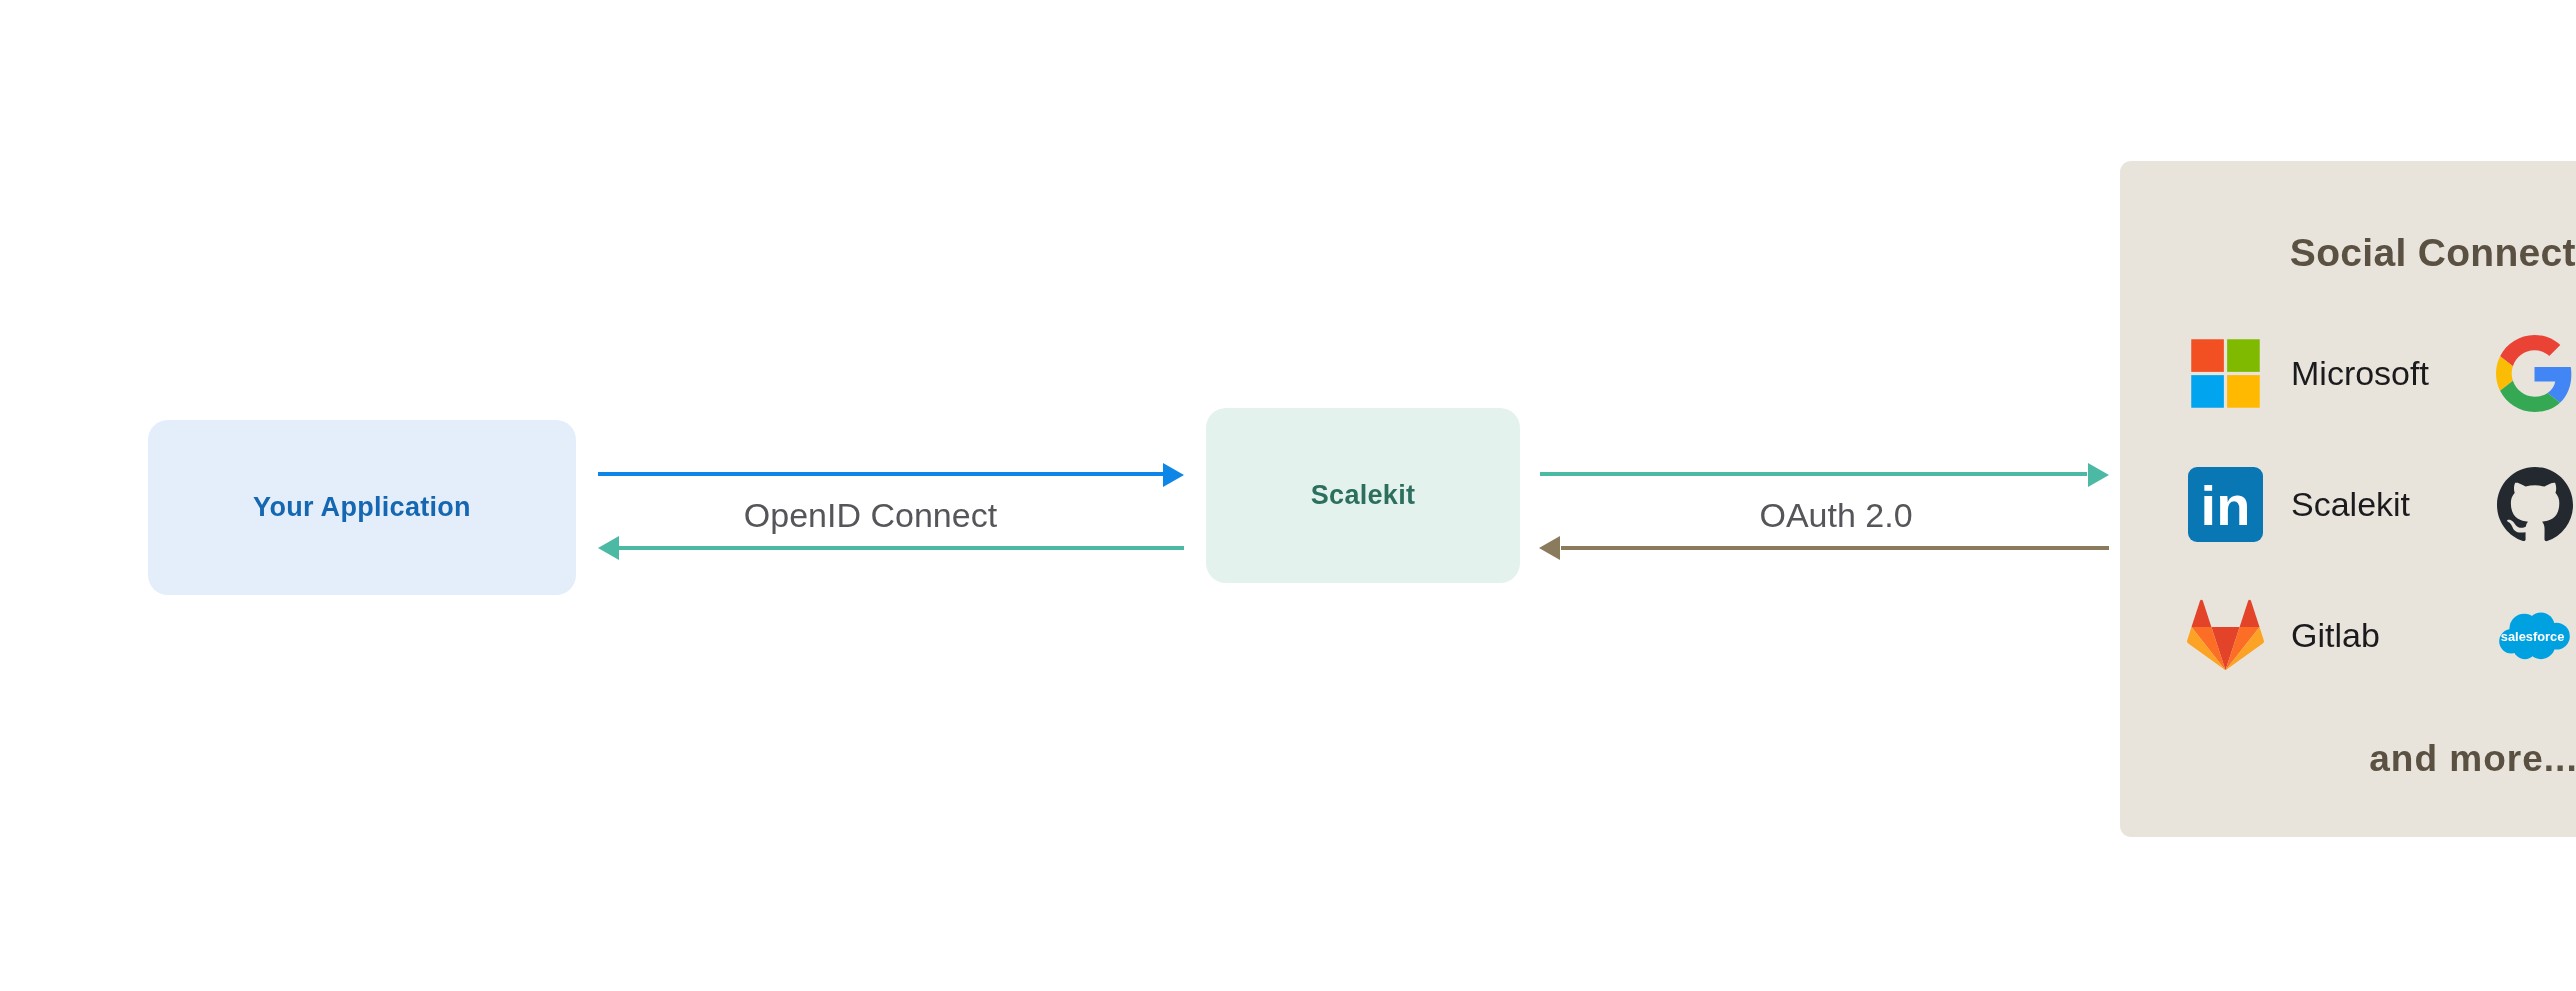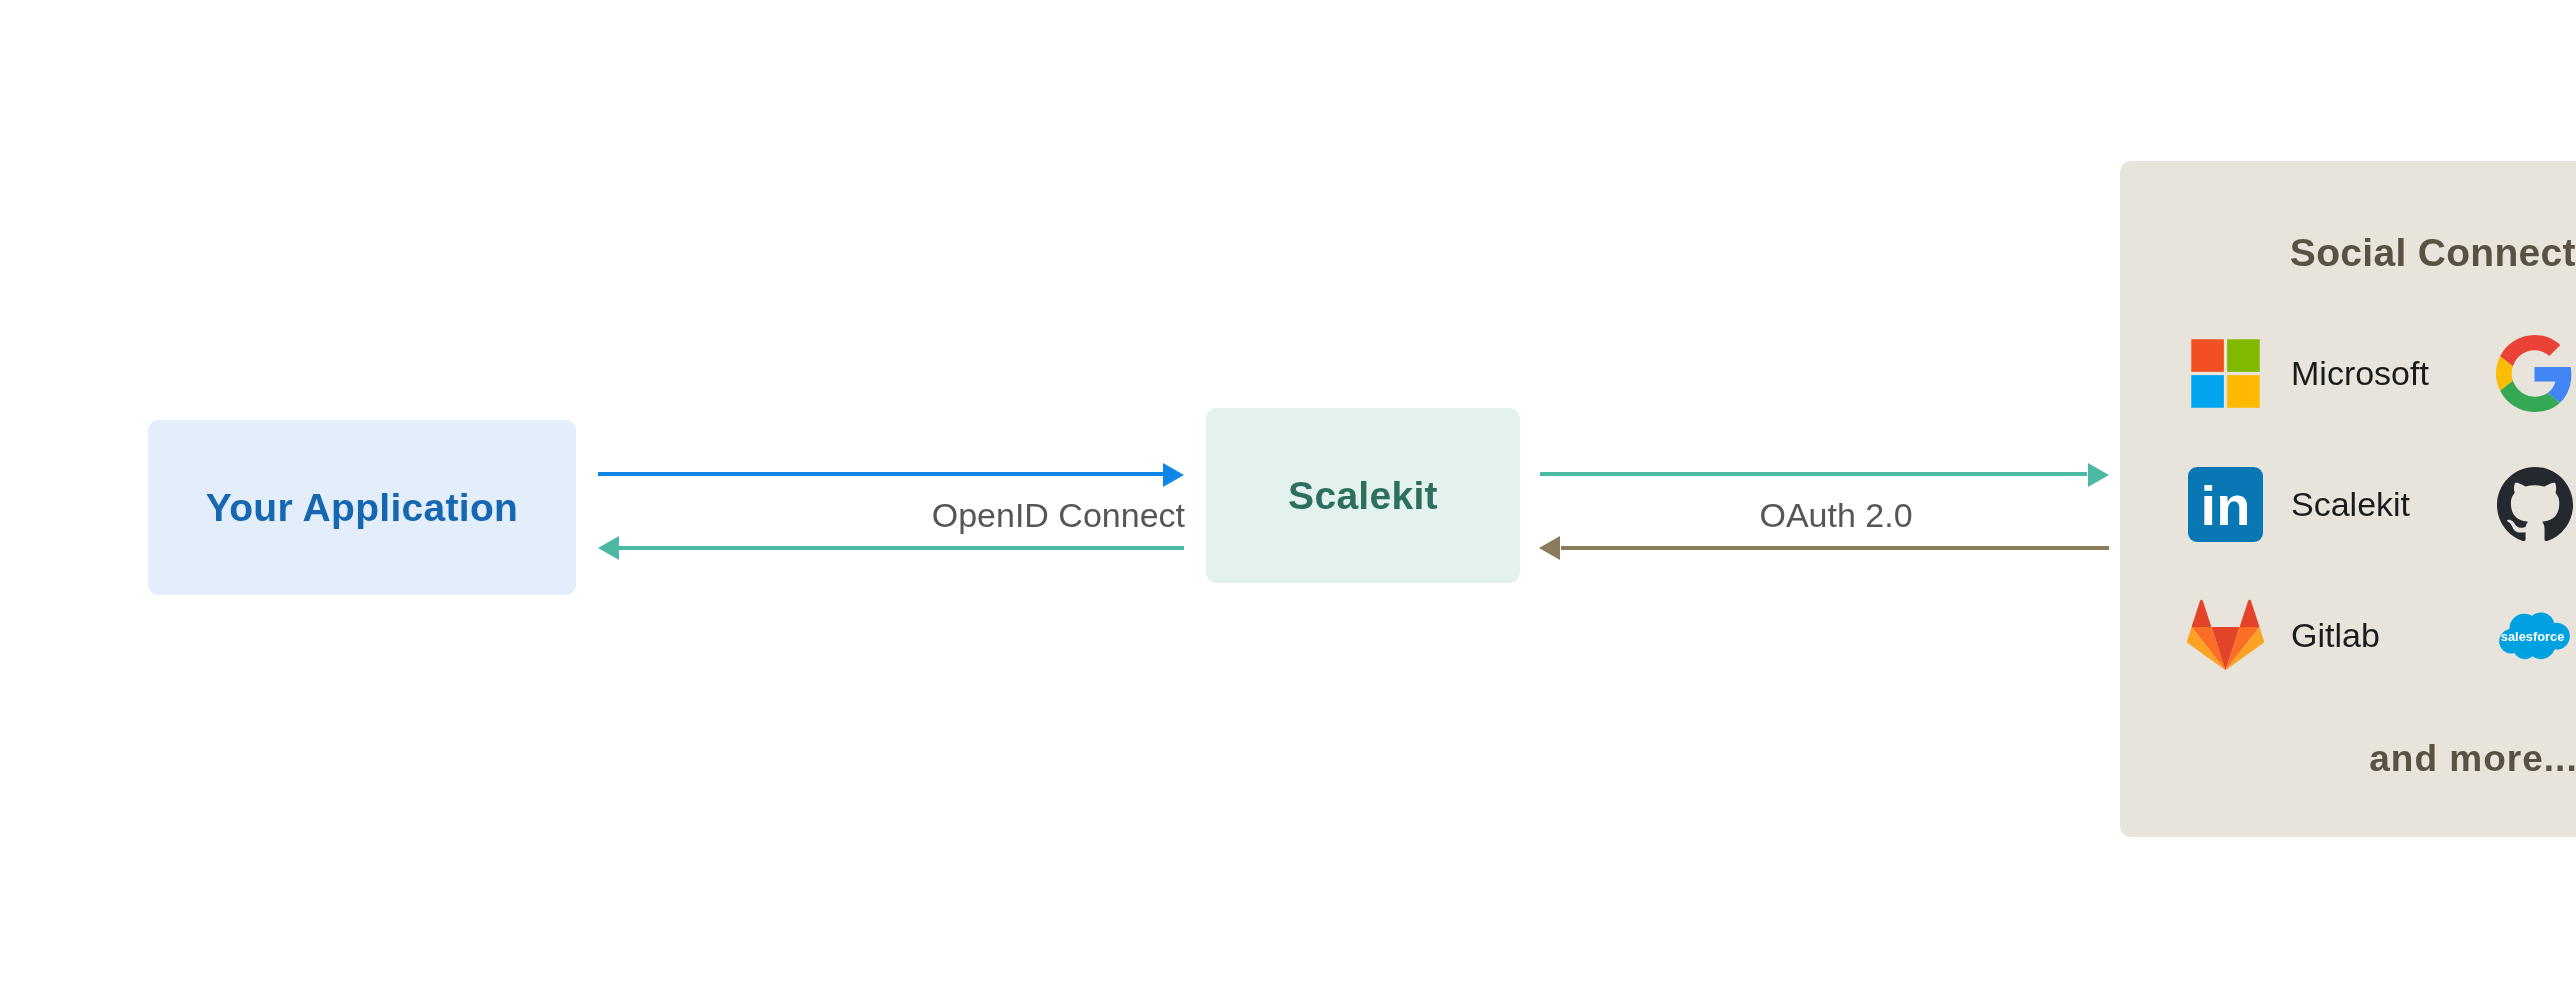--- a/index.html
+++ b/index.html
@@ -11,23 +11,23 @@
     overflow: hidden;
     font-family: "Liberation Sans", sans-serif;
   }
 
   
   .node {
     position: absolute;
     display: flex;
     align-items: center;
     justify-content: center;
-    border-radius: 11px;
+    border-radius: 20px;
     font-weight: 700;
-    font-size: 39px;
+    font-size: 27px;
     letter-spacing: 0.3px;
   }
   .app-node {
     left: 148px; top: 420px; width: 428px; height: 175px;
     background: #e3eefa; color: #1567b1;
   }
   .scalekit-node {
     left: 1206px; top: 408px; width: 314px; height: 175px;
     background: #e3f2ec; color: #2d6f5e;
   }
@@ -57,21 +57,21 @@
   .brown-line { left: 1561px; top: 546px; width: 548px; background: #8a7b5c; }
 
   .link-label {
     position: absolute;
     top: 495px;
     font-size: 34px;
     color: #55565a;
     text-align: center;
     line-height: 41px;
   }
-  .openid-label { left: 598px; width: 587px; text-align: right; }
+  .openid-label { left: 577px; width: 587px; }
   .oauth-label  { left: 1604px; width: 464px; }
 
   
   .panel {
     position: absolute;
     left: 2120px; top: 161px; width: 707px; height: 676px;
     background: #e8e4dc;
     border-radius: 11.3px;
   }
   .panel-title {

